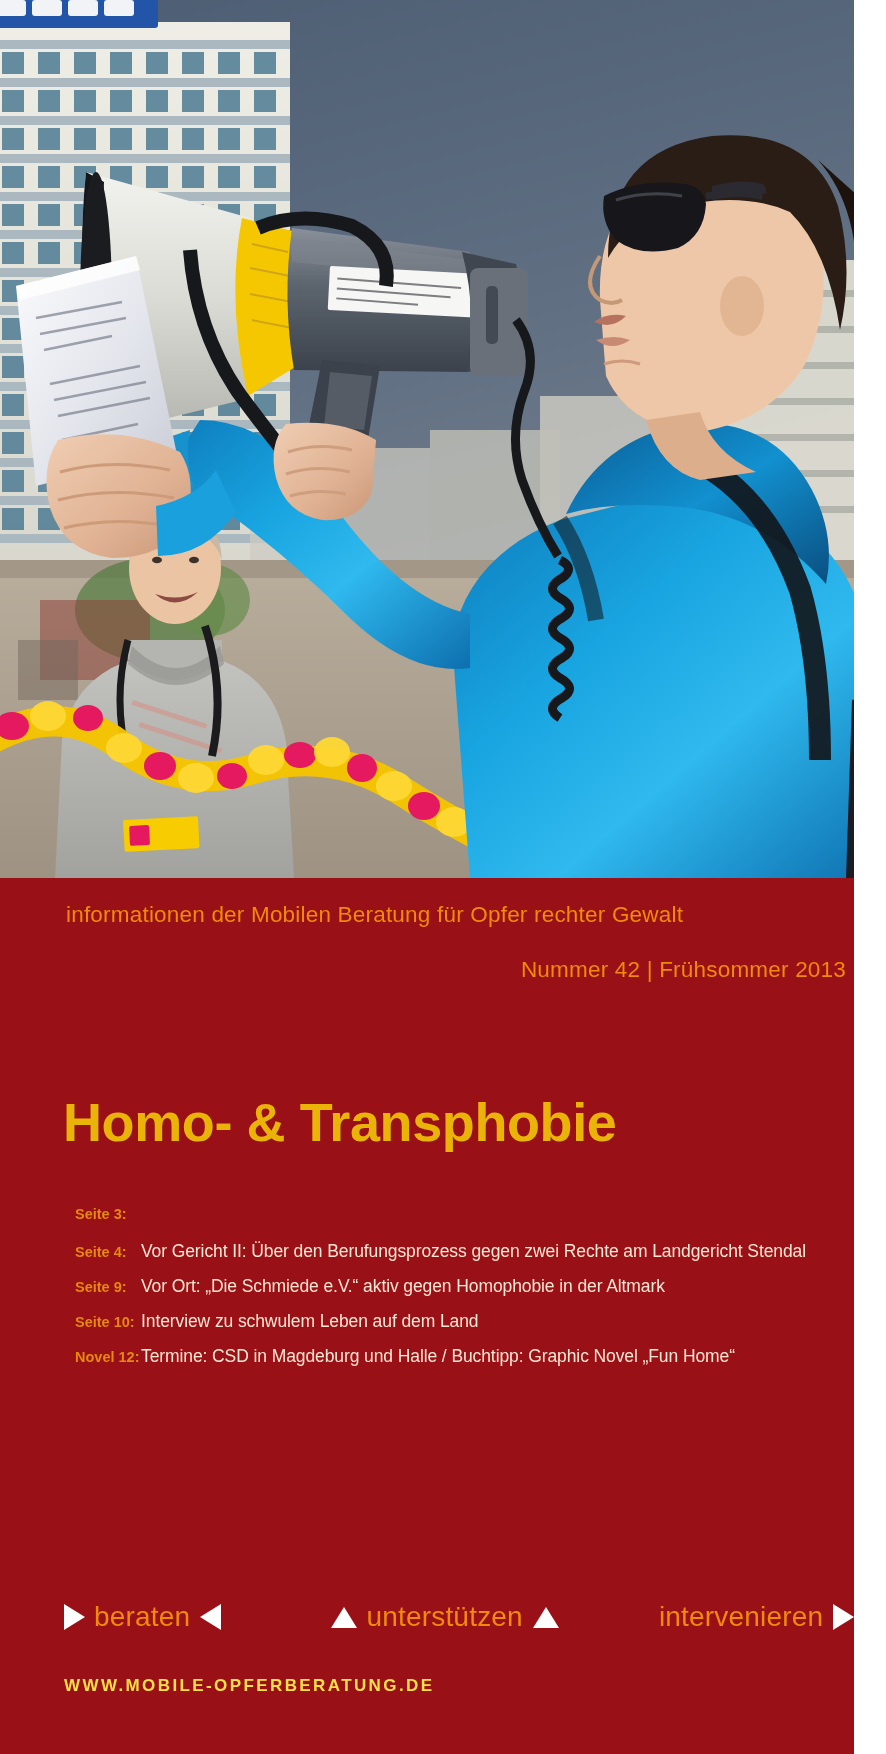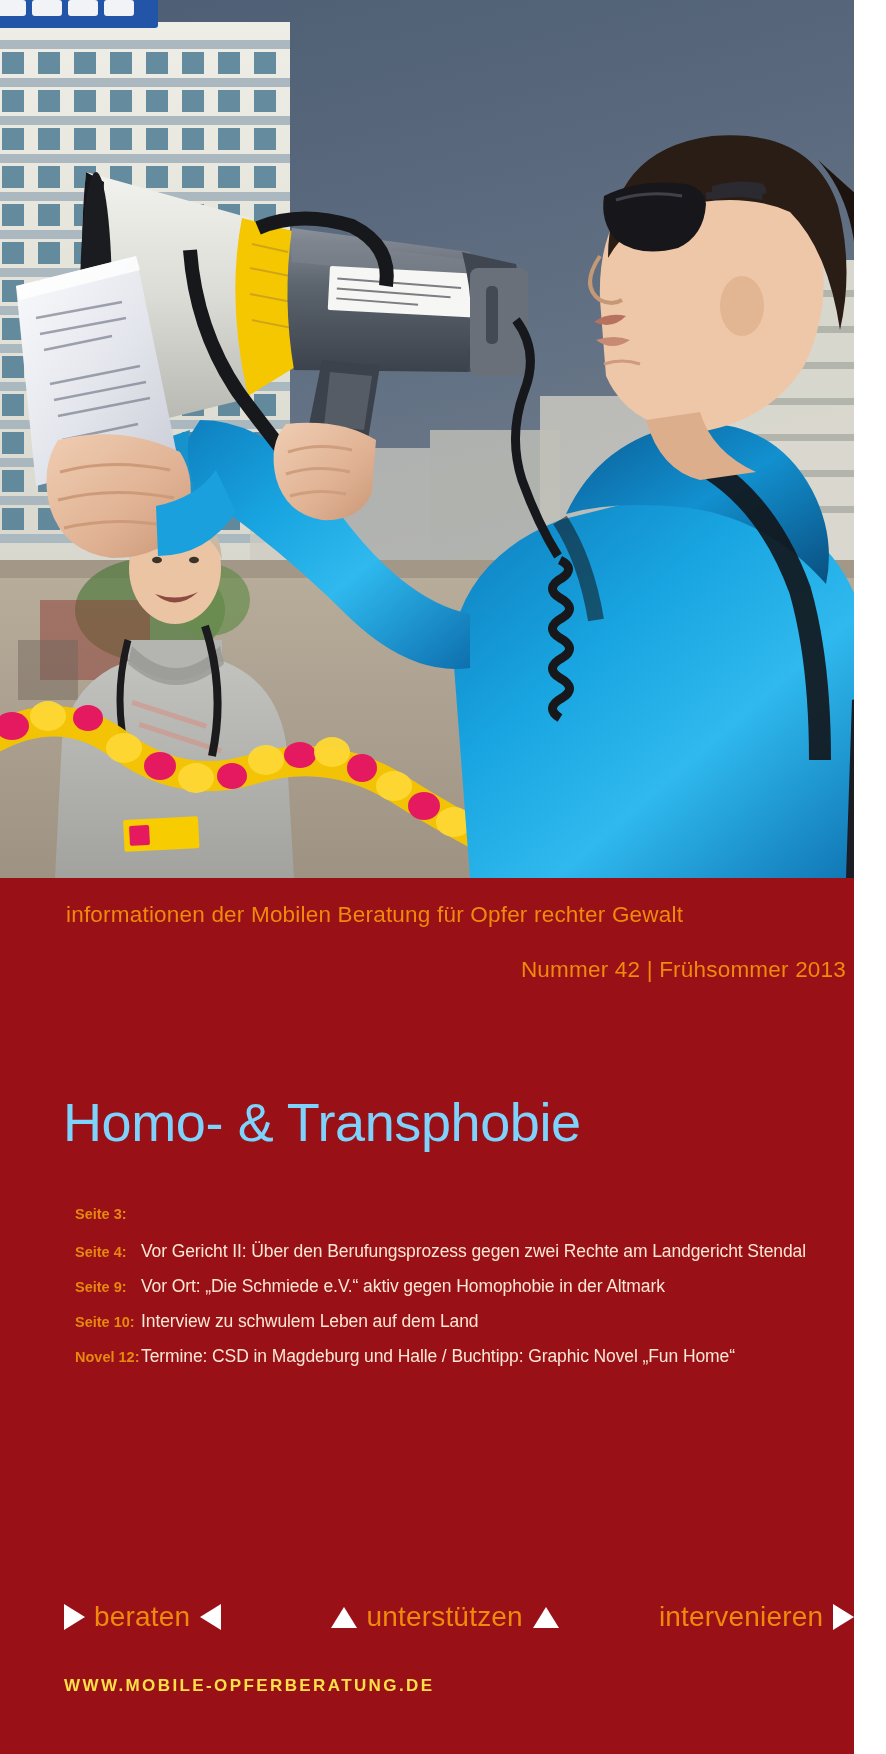--- a/index.html
+++ b/index.html
@@ -56,23 +56,23 @@
   }
   .kicker.second {
     margin-top: 32px;
     text-align: right;
   }
 
   .title {
     position: absolute;
     left: 63px;
     top: 181px;
-    color: #7dd3fc;
+    color: #eab308;
     font-size: 54px;
-    font-weight: normal;
+    font-weight: bold;
     line-height: 1;
     letter-spacing: -0.4px;
     white-space: nowrap;
   }
 
   
   .toc {
     position: absolute;
     left: 75px;
     top: 328px;

